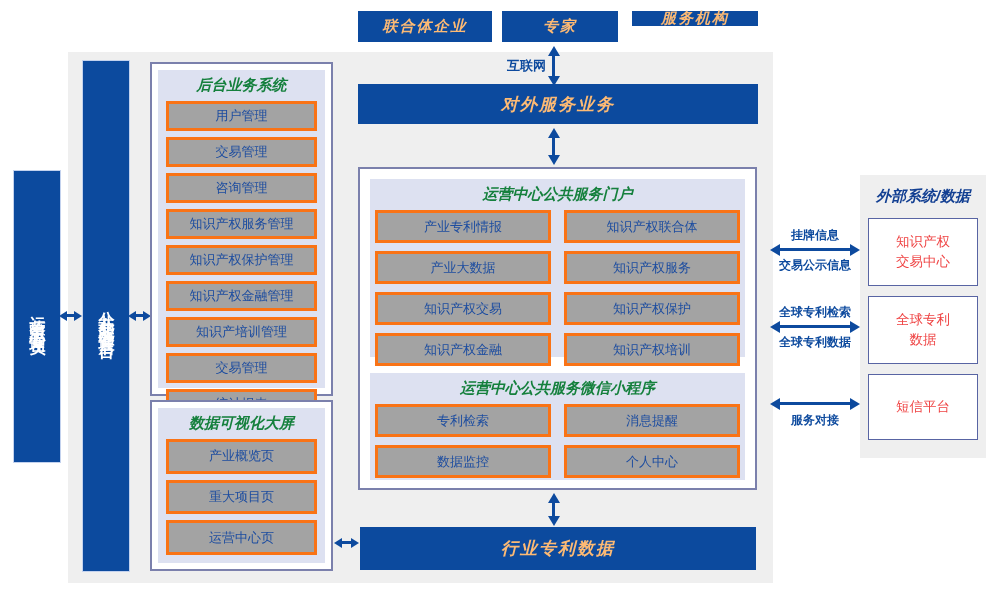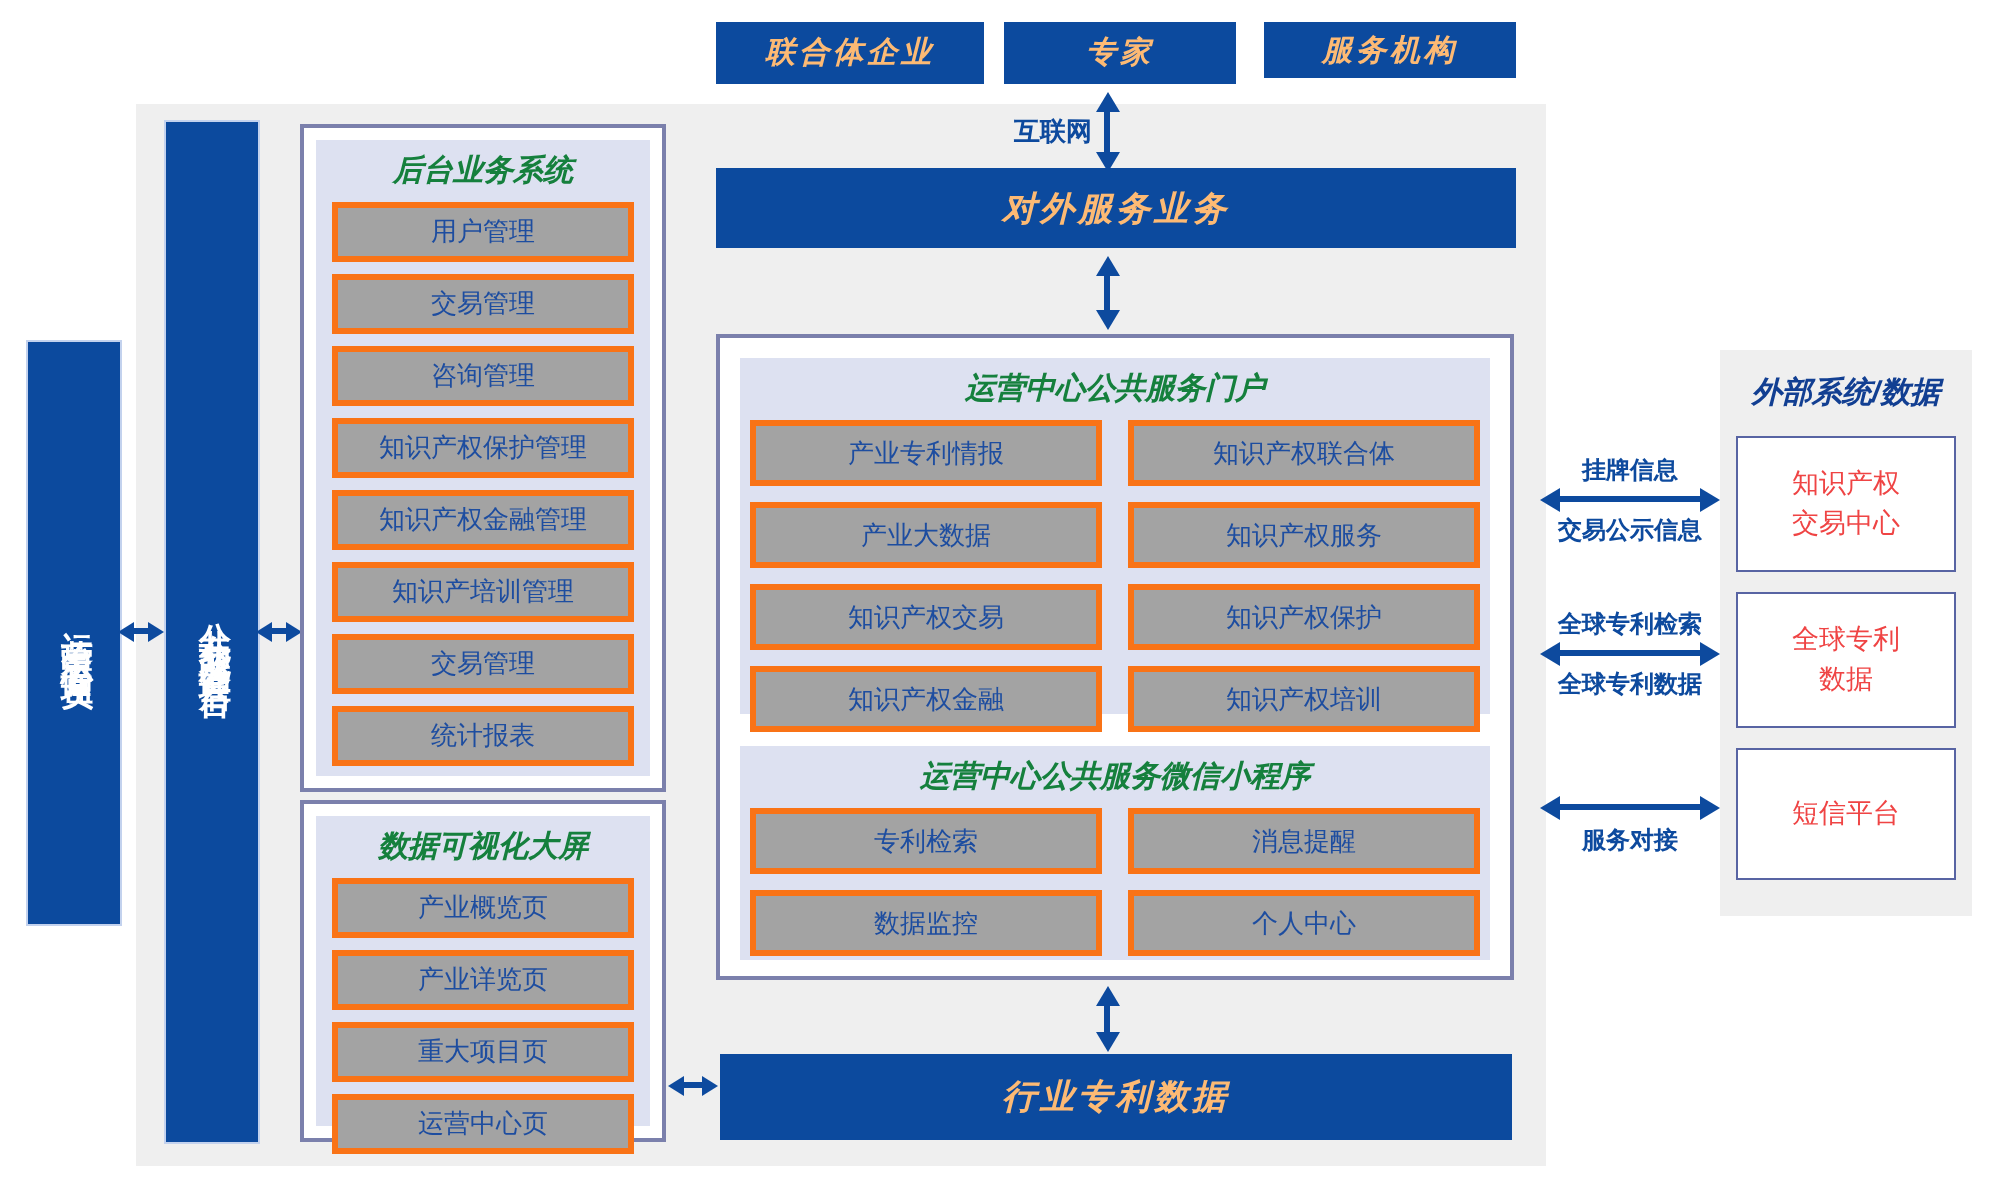--- a/index.html
+++ b/index.html
@@ -45,21 +45,21 @@
 <div id="canvas">
 
   <div class="abs gray-panel" style="left:68px;top:52px;width:705px;height:531px;"></div>
 
   <div class="abs bluebar" style="left:358px;top:11px;width:134px;height:31px;font-size:15px;">
       <span>联合体企业</span>
     </div>
   <div class="abs bluebar" style="left:502px;top:11px;width:116px;height:31px;font-size:15px;">
       <span>专家</span>
     </div>
-  <div class="abs bluebar" style="left:632px;top:11px;width:126px;height:28px;font-size:15px;">
+  <div class="abs bluebar" style="left:632px;top:11px;width:126px;height:15px;font-size:15px;">
       <span>服务机构</span>
     </div>
 
   <div class="abs lbl" style="left:478px;top:57px;width:68px;text-align:right;font-size:13px;">互联网</div>
   <div class="varrow" style="left:552px;top:55px;height:22px;"></div>
 
   <div class="abs bluebar" style="left:358px;top:84px;width:400px;height:40px;font-size:17px;">对外服务业务</div>
 
   <div class="varrow" style="left:552px;top:137px;height:19px;"></div>
 
@@ -68,35 +68,35 @@
   <div class="harrow sm" style="left:67px;top:314px;width:7px;"></div>
   <div class="harrow sm" style="left:136px;top:314px;width:7px;"></div>
 
   <div class="abs container-box" style="left:150px;top:62px;width:183px;height:334px;">
     <div class="lav" style="width:100%;height:100%;">
       <div class="lav-title">后台业务系统</div>
       <div class="col-items">
         <div class="item">用户管理</div>
         <div class="item">交易管理</div>
         <div class="item">咨询管理</div>
+        <div class="item">知识产权服务管理</div>
         <div class="item">知识产权保护管理</div>
         <div class="item">知识产权金融管理</div>
         <div class="item">知识产培训管理</div>
         <div class="item">交易管理</div>
         <div class="item">统计报表</div>
       </div>
     </div>
   </div>
 
   <div class="abs container-box" style="left:150px;top:400px;width:183px;height:171px;">
     <div class="lav" style="width:100%;height:100%;">
       <div class="lav-title">数据可视化大屏</div>
       <div class="col-items">
         <div class="item">产业概览页</div>
-        <div class="item">产业详览页</div>
         <div class="item">重大项目页</div>
         <div class="item">运营中心页</div>
       </div>
     </div>
   </div>
 
   <div class="abs container-box" style="left:358px;top:167px;width:399px;height:323px;padding:10px;">
     <div class="lav" style="width:100%;height:178px;">
       <div class="lav-title">运营中心公共服务门户</div>
       <div class="grid2">

